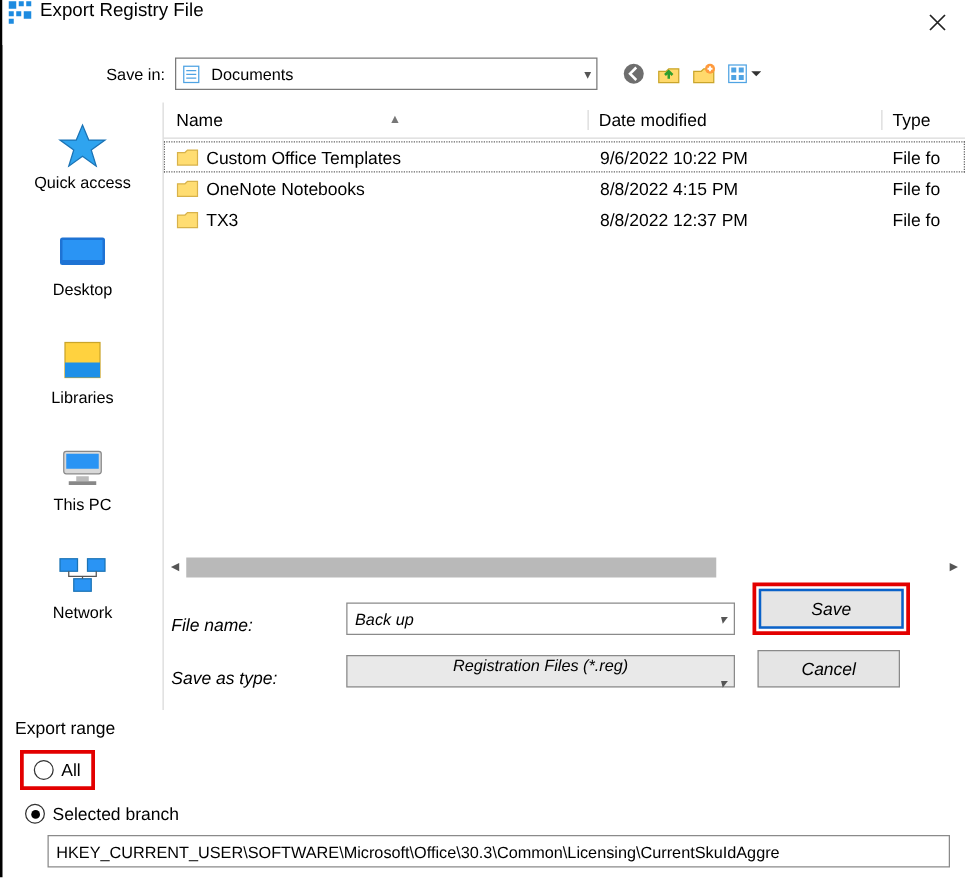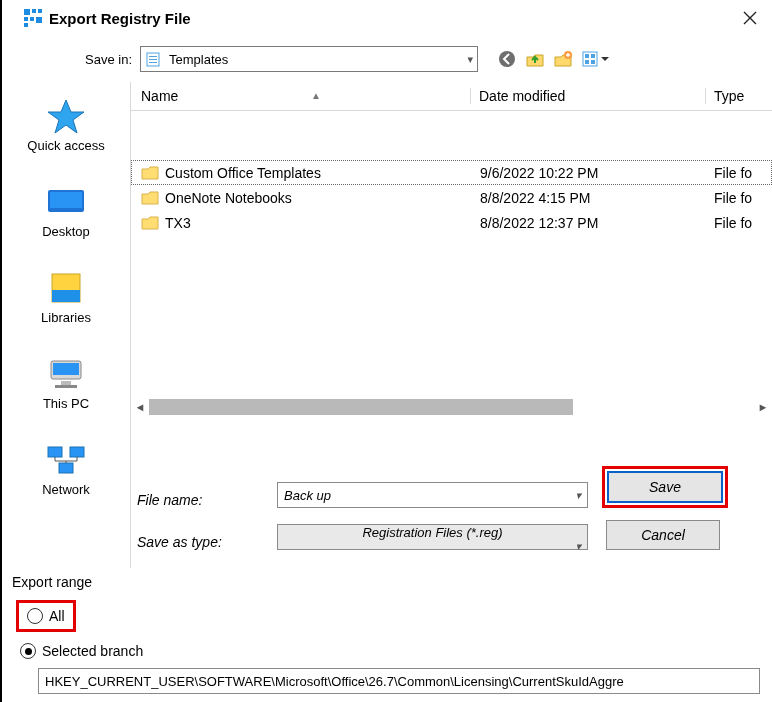--- a/index.html
+++ b/index.html
@@ -17,24 +17,22 @@
     width: 772px;
     height: 702px;
     border-left: 2px solid #000;
     box-sizing: border-box;
     display: flex;
     flex-direction: column;
   }
   .titlebar {
     height: 36px;
     display: flex;
-    align-items: center;
-    padding-left: 21px;
+    padding-left: 4px;
     background: #fff;
-    font-weight: bold;
   }
   .titlebar .title-text {
     font-size: 15px;
     margin-left: 6px;
     flex: 1;
   }
   .titlebar .close {
     width: 44px;
     height: 36px;
     display: flex;
@@ -114,21 +112,20 @@
   .sidebar-item .label {
     font-size: 13px;
     margin-top: 2px;
   }
   .file-pane {
     flex: 1;
     display: flex;
     flex-direction: column;
     border-left: 1px solid #d9d9d9;
     min-width:0;
-    gap:47px;
   }
   .columns {
     display:flex;
     height: 28px;
     align-items:center;
     padding-left:10px;
     border-bottom: 1px solid #d9d9d9;
     position:relative;
   }
   .columns .col {
@@ -290,21 +287,21 @@
     <div class="label">Save in:</div>
     <div class="savein-select">
       <span>
         <svg width="18" height="18" viewBox="0 0 18 18">
           <rect x="2" y="3" width="12" height="13" fill="#fff" stroke="#4fa3e3"></rect>
           <rect x="4" y="6" width="8" height="1" fill="#4fa3e3"></rect>
           <rect x="4" y="9" width="8" height="1" fill="#4fa3e3"></rect>
           <rect x="4" y="12" width="8" height="1" fill="#4fa3e3"></rect>
         </svg>
       </span>
-      <span style="margin-left:6px">Templates</span>
+      <span style="margin-left:6px">Documents</span>
       <span class="dd">▾</span>
     </div>
     <div class="toolbar-icons">
       <div class="tb-icon">
         <svg width="20" height="20" viewBox="0 0 20 20">
             <circle cx="10" cy="10" r="8" fill="#6e6e6e"></circle>
             <path d="M12 5 L7 10 L12 15" stroke="#fff" stroke-width="2" fill="none"></path>
           </svg>
       </div>
       <div class="tb-icon">
@@ -472,17 +469,17 @@
       <div class="radio-row" style="padding:0 6px;">
         <span class="radio"></span>
         <span>All</span>
       </div>
     </span>
     <div class="radio-row" style="margin-top:8px; margin-left:8px;">
       <span class="radio selected"></span>
       <span>Selected branch</span>
     </div>
     <div class="branch-input">
-      <span>HKEY_CURRENT_USER\SOFTWARE\Microsoft\Office\26.7\Common\Licensing\CurrentSkuIdAggre</span>
+      <span>HKEY_CURRENT_USER\SOFTWARE\Microsoft\Office\30.3\Common\Licensing\CurrentSkuIdAggre</span>
     </div>
   </div>
 
 </div>
 
 </body></html>

